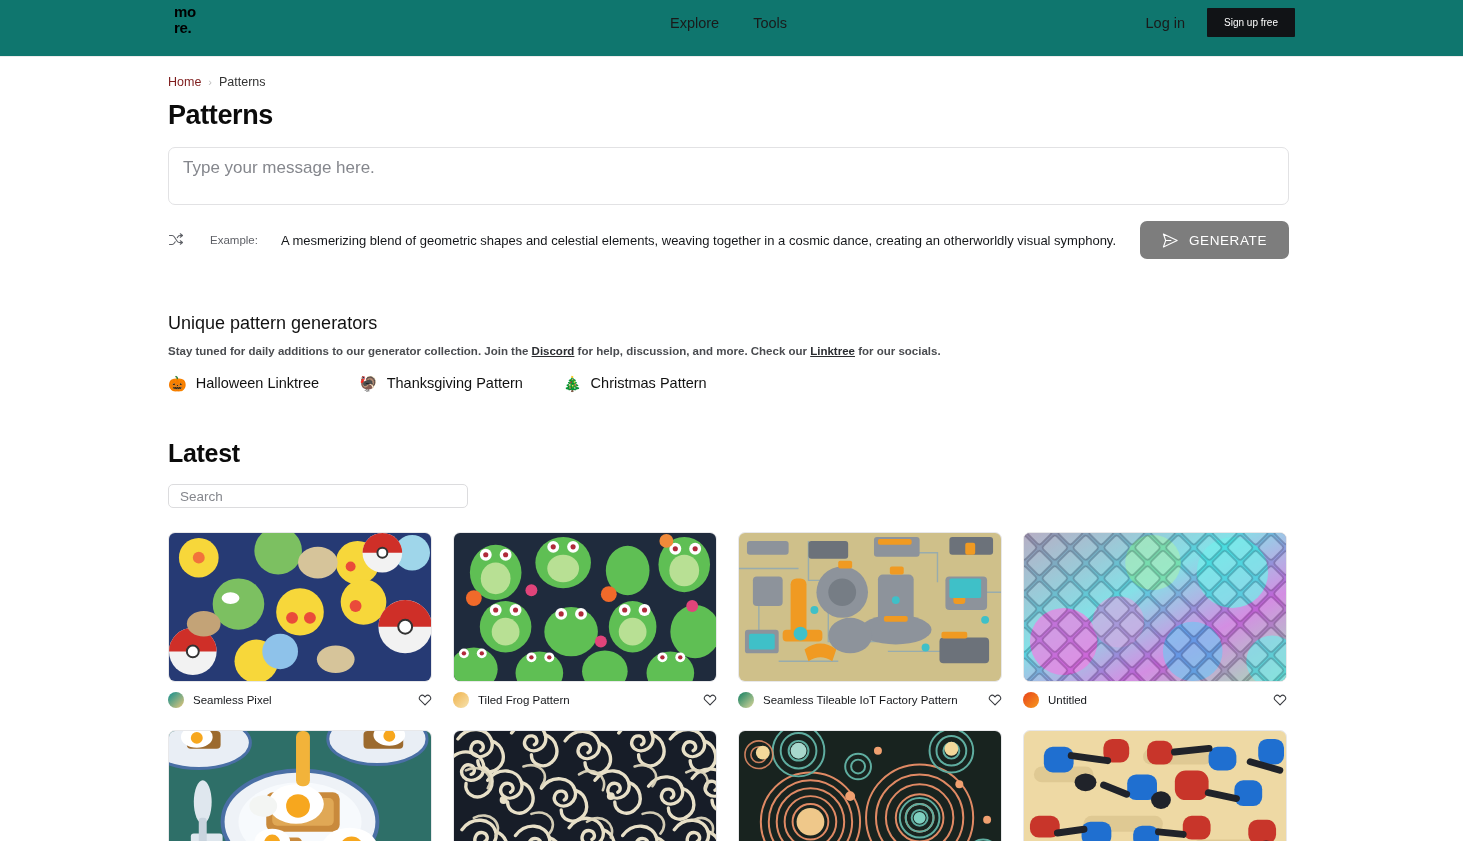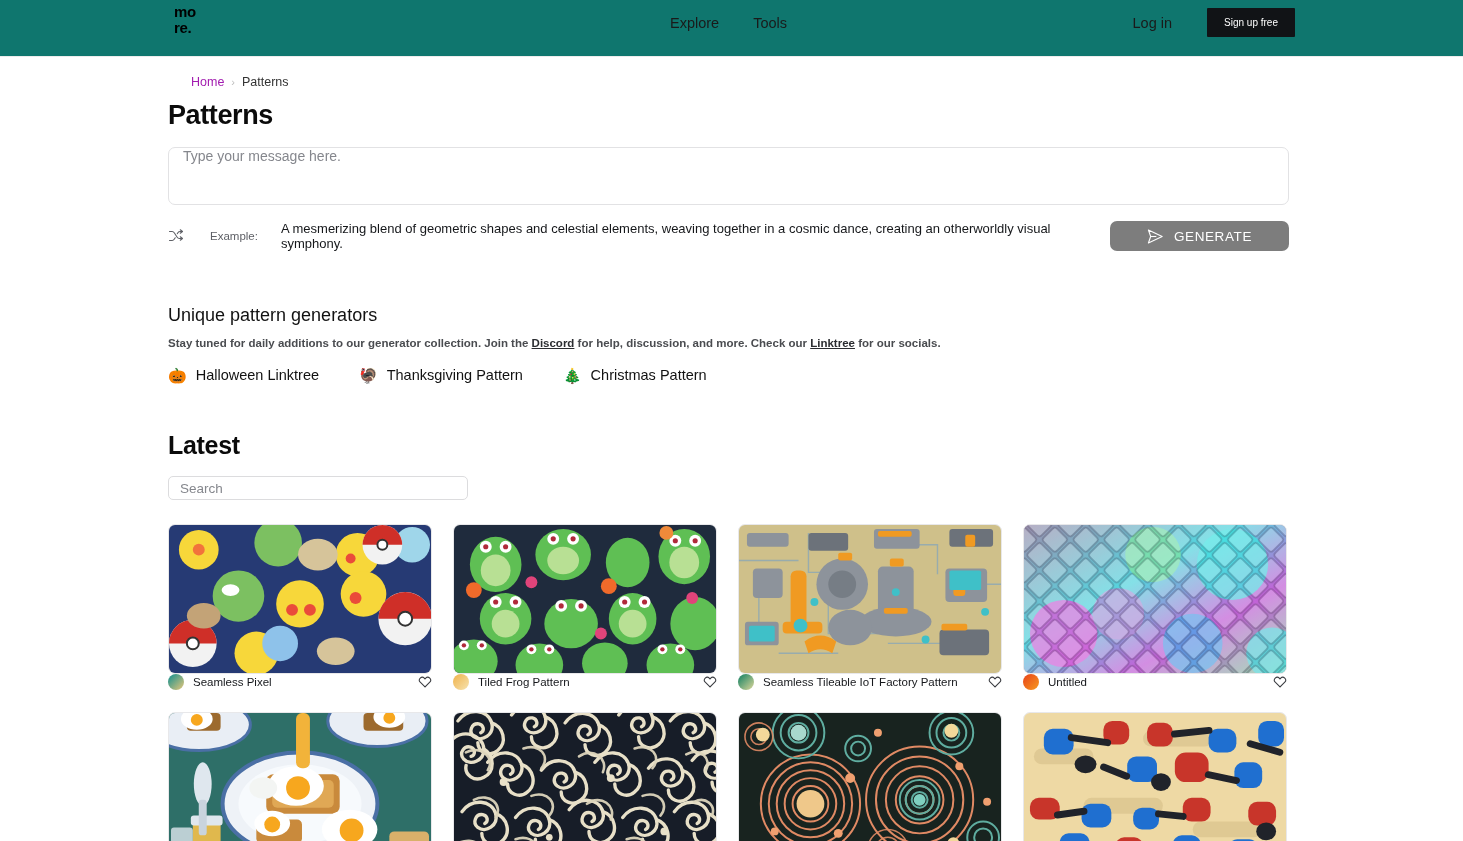--- a/index.html
+++ b/index.html
@@ -29,66 +29,66 @@
   .logo span { display: block; }
   .nav-center {
     position: absolute; left: 670px; top: 0; height: 45px;
     display: flex; align-items: center; gap: 34px;
   }
   .nav-link {
     font-size: 14.5px; color: #1a1a1a; text-decoration: none; cursor: pointer;
   }
   .nav-right {
     position: absolute; right: 168px; top: 0; height: 45px;
-    display: flex; align-items: center; gap: 35px;
+    display: flex; align-items: center; gap: 22px;
   }
   .btn-signup {
     background: #111316; color: #fff;
     font-size: 10px; font-weight: 400;
     padding: 9px 17px; border-radius: 1px; border: none; cursor: pointer;
   }
 
   
   .page { padding: 0 168px; }
   .breadcrumb {
     display: flex; align-items: center; gap: 7px;
     font-size: 12.5px; margin-top: 18px; color: #8a8a8a;
   }
-  .breadcrumb a { color: #a21caf; text-decoration: none; cursor: pointer; margin-left: 23px; }
+  .breadcrumb a { color: #7f1d1d; text-decoration: none; cursor: pointer; }
   .breadcrumb .sep { color: #bdbdbd; font-size: 11px; }
   .breadcrumb .current { color: #333; }
 
   h1.page-title {
     font-size: 27px; font-weight: 700; letter-spacing: -0.4px;
     margin-top: 11px; color: #0b0b0b;
   }
 
   .prompt-box {
     margin-top: 16px;
     width: 1121px; height: 58px;
     border: 1px solid #e2e2e4; border-radius: 7px;
     background: #fff;
-    padding: 0 14px;
-    font-size: 14px; color: #6d6f75;
+    padding: 10px 14px;
+    font-size: 17px; color: #6d6f75;
     font-family: "Liberation Sans", sans-serif;
     resize: none; outline: none;
   }
   .prompt-box::placeholder { color: #85878d; }
 
   .example-row {
     margin-top: 12px; display: flex; align-items: center;
     width: 1121px; gap: 16px;
   }
   .shuffle-icon { width: 16px; height: 16px; flex: none; margin-right: 10px; }
   .example-label { font-size: 11.5px; color: #5e6066; margin-right: 7px; }
   .example-text { font-size: 13px; color: #15171a; }
   .btn-generate {
     margin-left: auto;
     background: #7d7d7d; color: #fff; border: none;
-    border-radius: 7px; height: 30px; padding: 0 37px;
+    border-radius: 7px; height: 38px; padding: 0 22px;
     display: flex; align-items: center; gap: 10px;
     font-size: 13.5px; letter-spacing: 0.6px; cursor: pointer;
   }
 
   h2.section-title {
     margin-top: 54px; font-size: 18px; font-weight: 400; color: #121212;
   }
   .section-sub {
     margin-top: 11px; font-size: 11.5px; color: #4a4c50; font-weight: bold;
   }
@@ -130,20 +130,21 @@
     width: 264px; height: 150px;
     border-radius: 7px;
     border: 1px solid #e8e8ea;
     overflow: hidden;
     position: relative;
     cursor: pointer;
     background: #eee;
   }
   .thumb svg { display: block; width: 100%; height: 100%; }
   .card-meta {
+    margin-top: 10px;
     display: flex; align-items: center; gap: 9px;
   }
   .avatar {
     width: 16px; height: 16px; border-radius: 50%; flex: none;
   }
   .card-title {
     font-size: 11.5px; color: #16181c;
     white-space: nowrap; overflow: hidden; text-overflow: ellipsis;
     flex: 1;
   }

